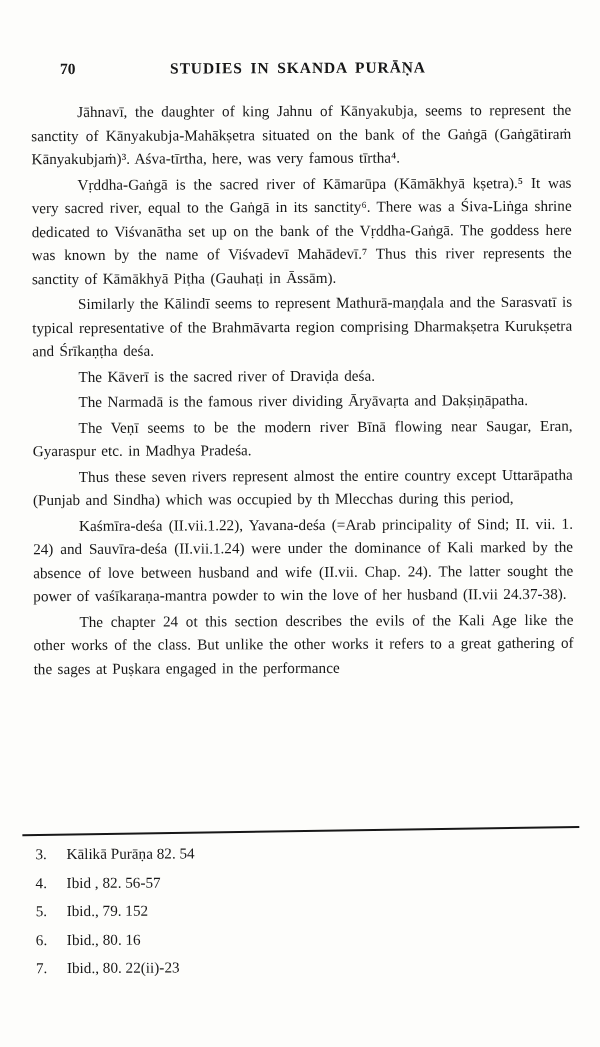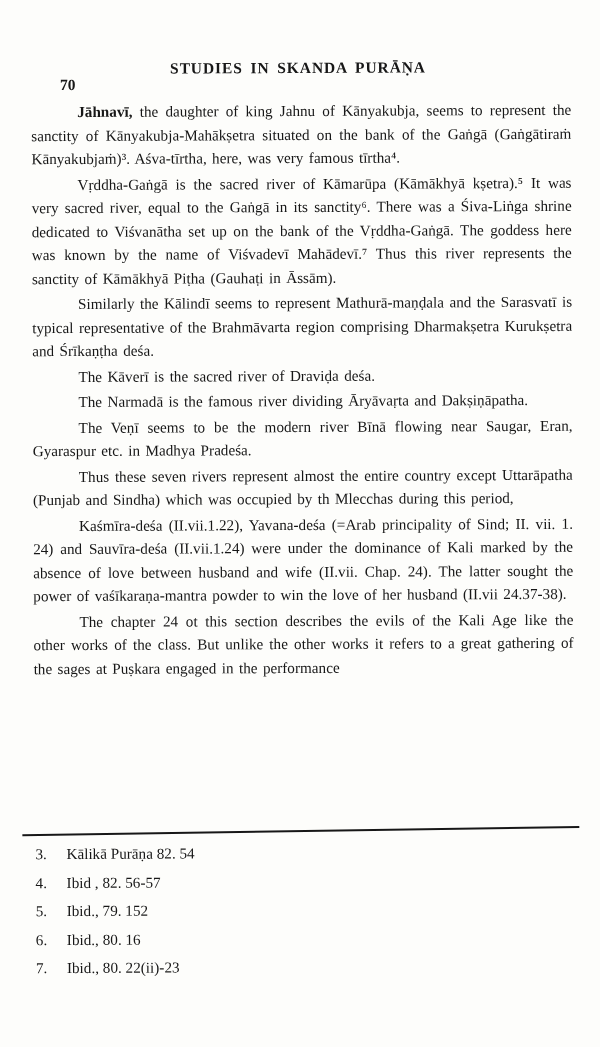--- a/index.html
+++ b/index.html
@@ -18,41 +18,41 @@
   }
   .scan-skew{
     position:absolute;inset:0;
     transform:rotate(-0.25deg);
   }
   .header{
     position:absolute;top:59px;left:0;right:0;height:22px;
   }
   .page-num{
     position:absolute;left:62px;top:0;
-    font-weight:bold;font-size:15.5px;margin-top:16px;
+    font-weight:bold;font-size:15.5px;
   }
   .page-title{
     text-align:center;
     font-weight:bold;
     font-size:15.5px;
     letter-spacing:0.9px;
     word-spacing:3px;
   }
   .body-text{
     position:absolute;top:99px;left:33px;width:540px;
     font-size:15.2px;
     line-height:23.5px;
     text-align:justify;
     word-spacing:1.6px;
   }
   .body-text p{
     margin:0 0 2px 0;
     text-indent:46px;
   }
-  .para-lead{font-weight:bold;margin-top:43px;}
+  .para-lead{font-weight:normal;margin-top:43px;}
   .footnote-rule{
     position:absolute;
     left:21px;top:833px;
     width:557px;height:2.2px;
     background:var(--ink);
     transform:rotate(-0.6deg);
     transform-origin:left center;
   }
   .footnotes{
     position:absolute;left:34px;top:839px;width:545px;

